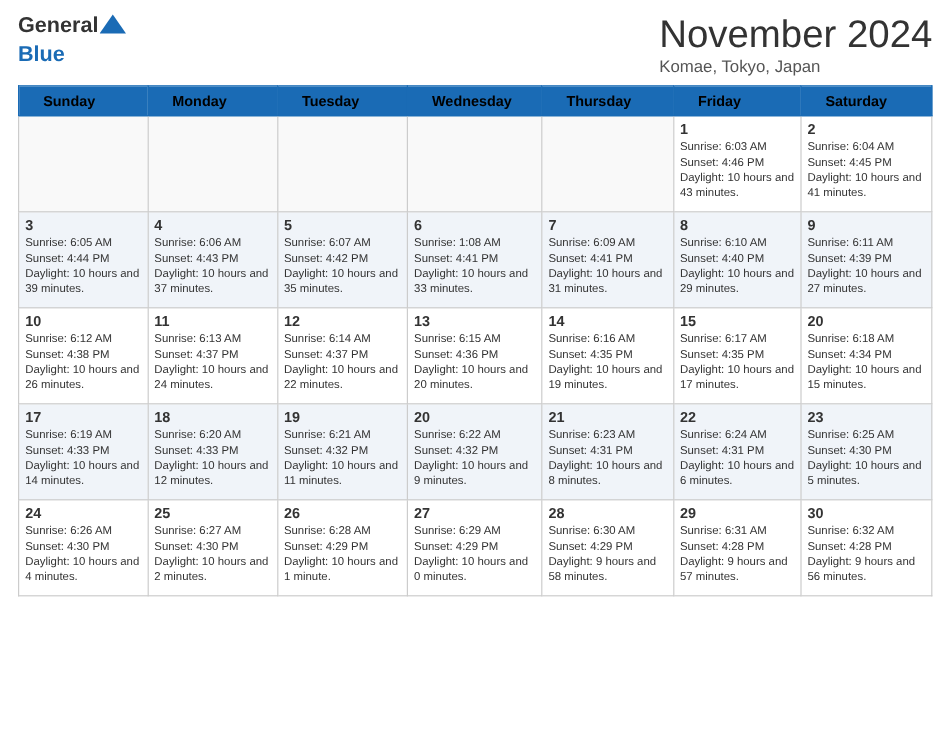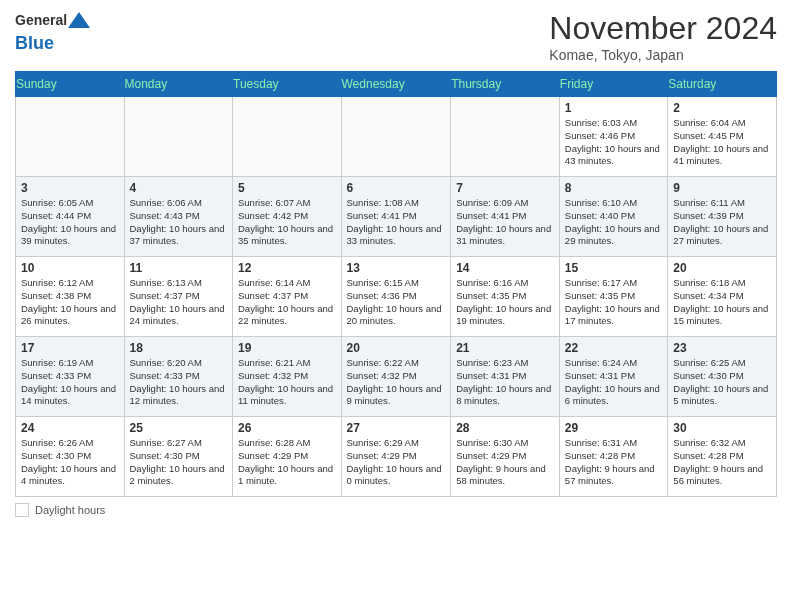--- a/index.html
+++ b/index.html
@@ -19,21 +19,21 @@
       display: flex;
       justify-content: space-between;
       align-items: flex-start;
       margin-bottom: 8px;
     }
     .logo {
       display: flex;
       align-items: center;
     }
     .logo-text {
-      font-size: 14px;
+      font-size: 18px;
       font-weight: bold;
       line-height: 1.1;
       margin-top: 34px;
     }
     .logo-general { color: #333; }
     .logo-blue { color: #1a6bb5; }
     .title-area {
       text-align: left;
     }
     .month-title {
@@ -44,25 +44,25 @@
     .subtitle {
       font-size: 14px;
       color: #555;
     }
     .calendar {
       width: 100%;
       border-collapse: collapse;
     }
     .calendar th {
       background: #1a6bb5;
-      color: #86efac;
+      color: #000000;
       font-size: 12px;
-      padding: 5px 0;
+      padding: 5px 20px;
       text-align: left;
-      font-weight: normal;
+      font-weight: bold;
       border: 1px solid #1a6bb5;
     }
     .calendar td {
       border: 1px solid #ccc;
       vertical-align: top;
       padding: 4px 5px;
       width: 113px;
       height: 80px;
       background: #fff;
       font-size: 10px;
@@ -327,17 +327,13 @@
           <td>
             <span class="day-num">30</span>
             <div class="day-info">Sunrise: 6:32 AM
 Sunset: 4:28 PM
 Daylight: 9 hours and 56 minutes.</div>
           </td>
         </tr>
       </tbody>
   </table>
 
-  <div class="footer">
-    <span class="footer-box"></span>
-    <span>Daylight hours</span>
-  </div>
 </div>
 
 </body></html>

